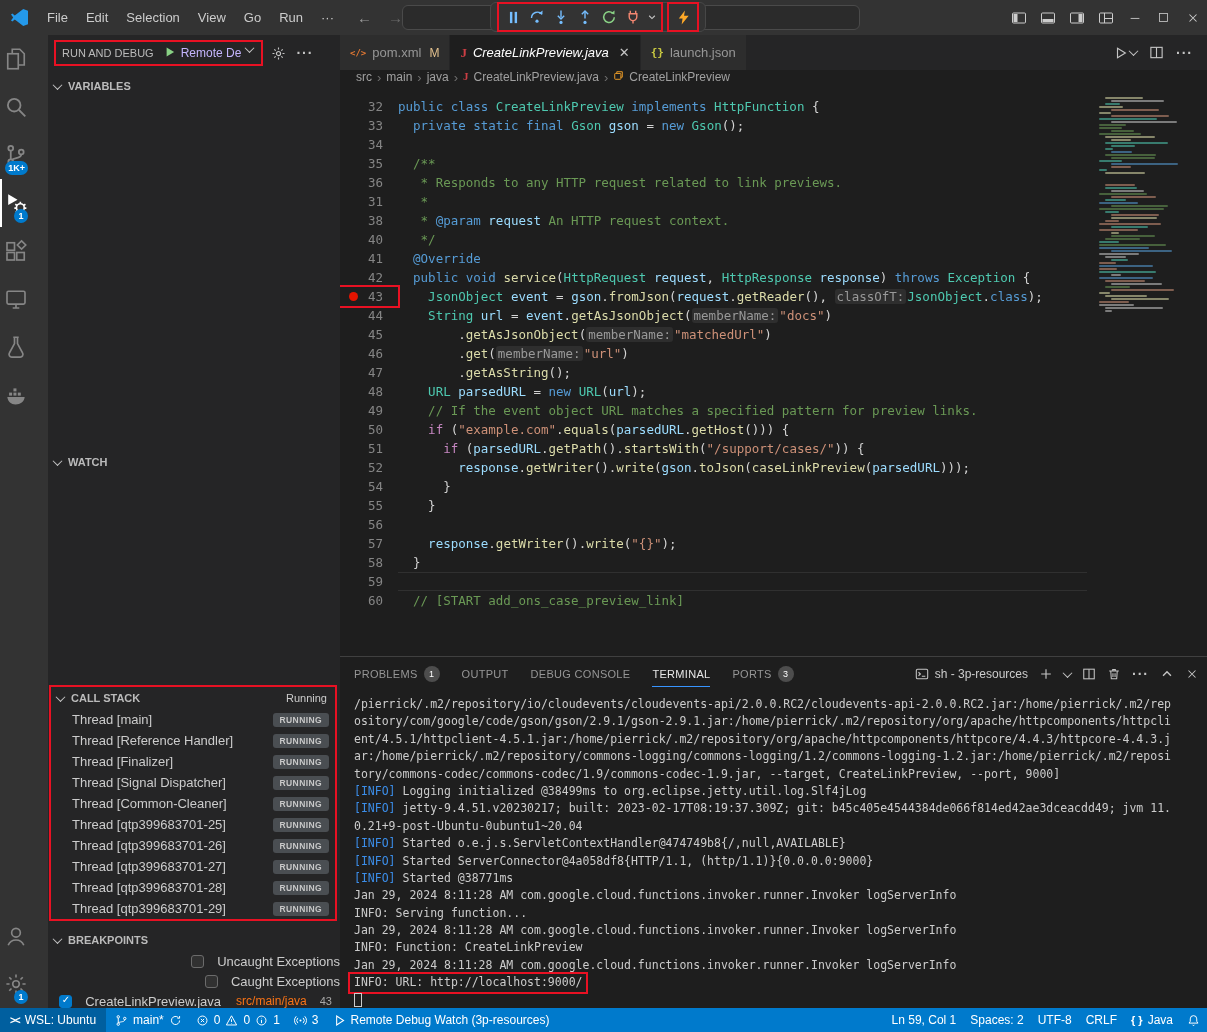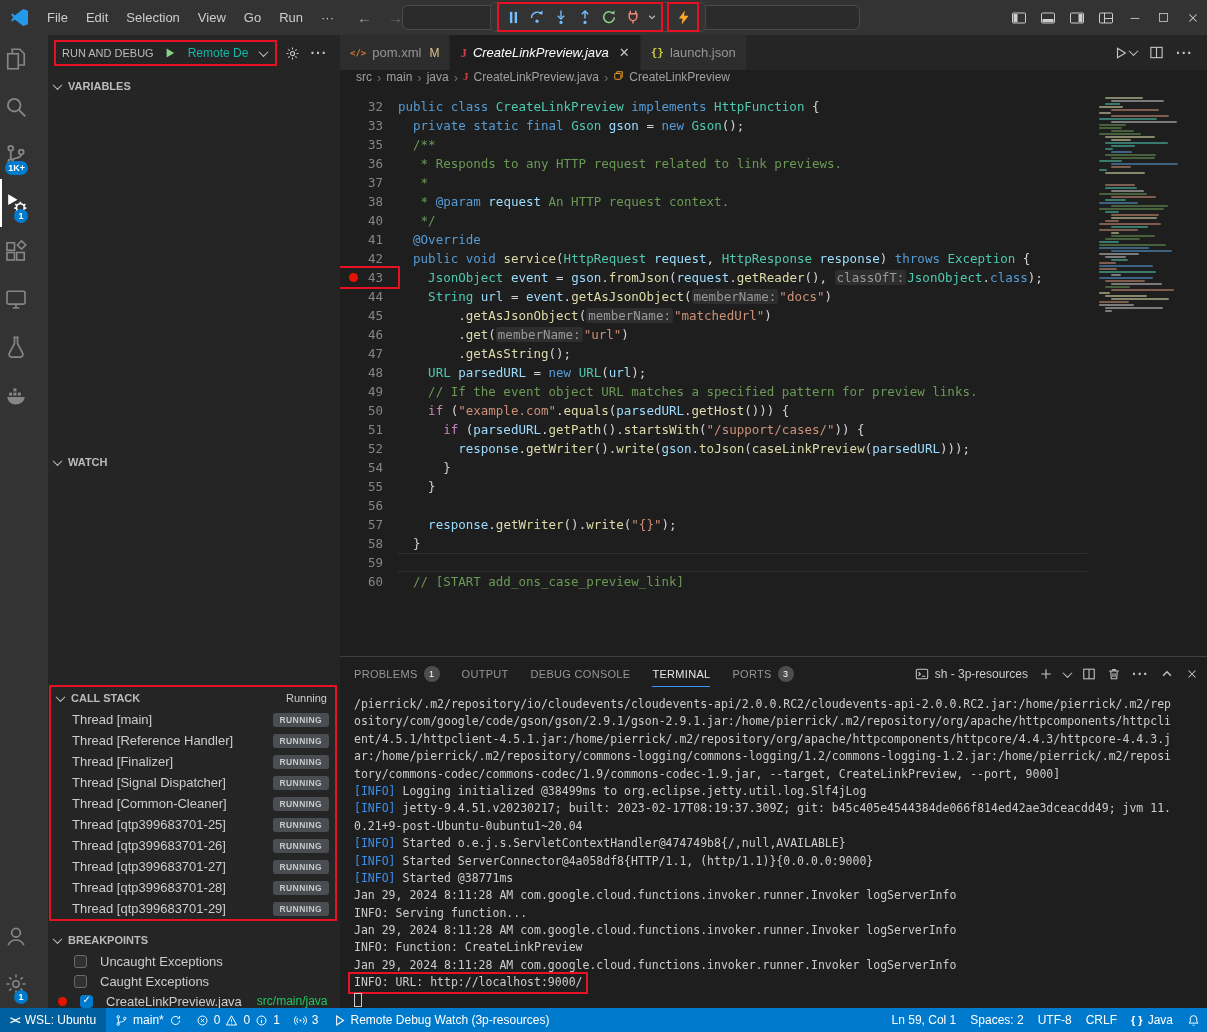--- a/index.html
+++ b/index.html
@@ -33,40 +33,40 @@
   .act-item.active { color:#ffffff; }
   .act-item.active::before { content:''; position:absolute; left:0; top:0; bottom:0; width:2px; background:#ffffff; }
   .act-badge { position:absolute; right:4px; bottom:4px; background:#007acc; color:#fff; font-size:9px; font-weight:700; line-height:14px; min-width:14px; height:14px; border-radius:8px; text-align:center; padding:0 3px; }
   .act-spacer { flex:1; }
 
   
   .sidebar { position:absolute; left:48px; top:35px; width:292px; bottom:24px; background:#252526; overflow:hidden; z-index:5; }
   .sb-header { position:absolute; top:0; left:0; right:0; height:36px; display:flex; align-items:center; padding-left:8px; }
   .rd-cluster { display:flex; align-items:center; gap:10px; padding:4px 8px 4px 6px; }
   .sb-title { font-size:11px; color:#bbbbbb; white-space:nowrap; }
-  .launch-btn { display:flex; align-items:center; gap:12px; color:#14b8a6; font-size:12px; }
+  .launch-btn { display:flex; align-items:flex-start; gap:5px; color:#c4b5fd; font-size:12px; }
   .sb-act { margin-left:10px; color:#c5c5c5; display:flex; align-items:center; }
   .kebab { font-size:14px; font-weight:700; letter-spacing:1px; color:#c5c5c5; }
   .chev { width:7px; height:7px; border-right:1.4px solid #c5c5c5; border-bottom:1.4px solid #c5c5c5; display:inline-block; }
   .chev.down { transform:rotate(45deg) translate(-1px,-1px); }
   .section-header { display:flex; align-items:center; gap:7px; height:22px; padding:0 8px 0 6px; font-size:11px; font-weight:700; color:#bbbbbb; }
   .sec-variables { position:absolute; top:40px; left:0; right:0; }
   .sec-watch { position:absolute; top:416px; left:0; right:0; }
   .sec-callstack { position:absolute; top:652px; left:3px; right:5px; }
   .cs-state { margin-left:auto; font-weight:400; font-size:11px; color:#cccccc; }
   .thread-row { display:flex; align-items:center; height:21px; padding-left:21px; font-size:13px; color:#cccccc;justify-content:center; }
   .thread-name { white-space:nowrap; }
   .thread-badge { margin-left:auto; margin-right:6px; background:#4a4e52; color:#c8c8c8; font-size:8.5px; font-weight:700; letter-spacing:.4px; padding:2px 7px; border-radius:3px; }
   .sec-breakpoints { position:absolute; top:894px; left:0; right:0; }
-  .bp-row { display:flex; align-items:center; height:20px; padding-left:26px; gap:13px; font-size:13px; }
+  .bp-row { display:flex; align-items:center; height:20px; padding-left:26px; gap:13px; font-size:13px;justify-content:flex-end; }
   .checkbox { width:13px; height:13px; border:1px solid #6b6b6b; border-radius:3px; background:#313131; flex:none; position:relative; }
   .checkbox.checked { background:#007acc; border-color:#007acc; }
   .checkbox.checked::after { content:'\2713'; position:absolute; left:1.5px; top:-1.5px; color:#fff; font-size:10px; }
   .bp-file-dot { width:9px; height:9px; border-radius:50%; background:#e51400; flex:none; margin-left:-16px; }
-  .bp-path { color:#22c55e; font-size:12px; margin-left:2px; white-space:nowrap; }
+  .bp-path { color:#f97316; font-size:12px; margin-left:2px; white-space:nowrap; }
   .bp-line-badge { margin-left:auto; margin-right:8px; color:#a8a8a8; font-size:11px; }
 
   
   .main { position:absolute; left:340px; top:35px; right:0; bottom:24px; background:#1e1e1e; }
   .tabbar { position:absolute; top:0; left:0; right:0; height:35px; background:#252526; display:flex; align-items:stretch; }
   .tab { display:flex; align-items:center; gap:6px; padding:0 10px; background:#2d2d2d; color:#969696; border-right:1px solid #252526; font-size:13px; white-space:nowrap; }
   .tab.active { background:#1e1e1e; color:#ffffff; }
   .tab.active .tab-label { font-style:italic; }
   .tab-close { font-size:13px; color:#c5c5c5; margin-left:4px; }
   .tab-mod { color:#e2c08d; font-size:12px; margin-left:2px; }
@@ -470,29 +470,33 @@
       <div>
           <div class="code-line">
             <div class="gutter"><span class="ln">32</span></div>
             <span class="ctext"><span class="tk-k">public </span><span class="tk-k">class </span><span class="tk-t">CreateLinkPreview </span><span class="tk-k">implements </span><span class="tk-t">HttpFunction </span><span class="tk-p">{</span></span>
           </div>
           <div class="code-line">
             <div class="gutter"><span class="ln">33</span></div>
             <span class="ctext"><span class="tk-p">  </span><span class="tk-k">private </span><span class="tk-k">static </span><span class="tk-k">final </span><span class="tk-t">Gson </span><span class="tk-v">gson </span><span class="tk-p">= </span><span class="tk-k">new </span><span class="tk-t">Gson</span><span class="tk-p">();</span></span>
           </div>
           <div class="code-line">
+            <div class="gutter"><span class="ln">34</span></div>
+            <span class="ctext"></span>
+          </div>
+          <div class="code-line">
             <div class="gutter"><span class="ln">35</span></div>
             <span class="ctext"><span class="tk-m">  /**</span></span>
           </div>
           <div class="code-line">
             <div class="gutter"><span class="ln">36</span></div>
             <span class="ctext"><span class="tk-m">   * Responds to any HTTP request related to link previews.</span></span>
           </div>
           <div class="code-line">
-            <div class="gutter"><span class="ln">37</span></div>
+            <div class="gutter"><span class="ln">31</span></div>
             <span class="ctext"><span class="tk-m">   *</span></span>
           </div>
           <div class="code-line">
             <div class="gutter"><span class="ln">38</span></div>
             <span class="ctext"><span class="tk-m">   * </span><span class="tk-jd">@param </span><span class="tk-jp">request </span><span class="tk-m">An HTTP request context.</span></span>
           </div>
           <div class="code-line">
             <div class="gutter"><span class="ln">40</span></div>
             <span class="ctext"><span class="tk-m">   */</span></span>
           </div>

